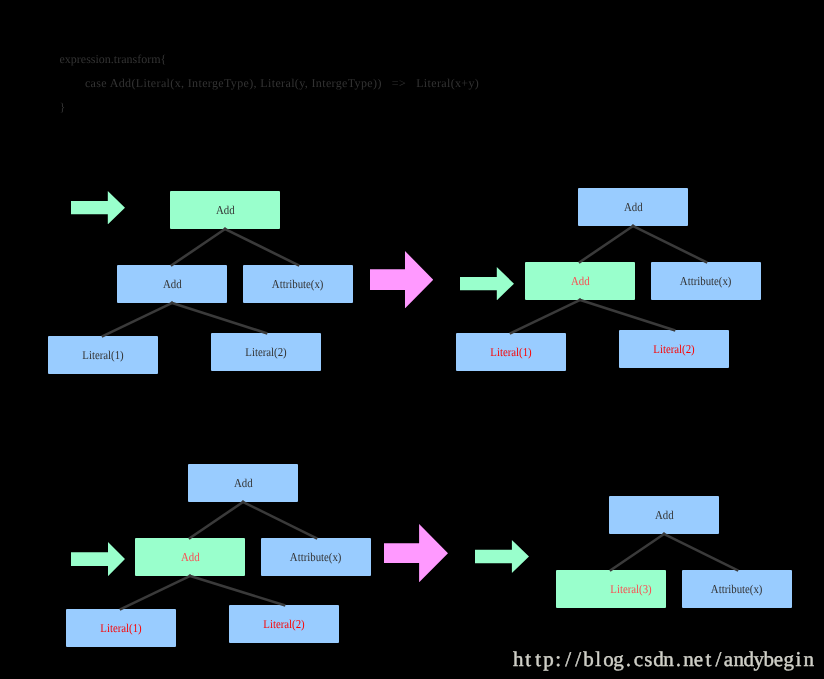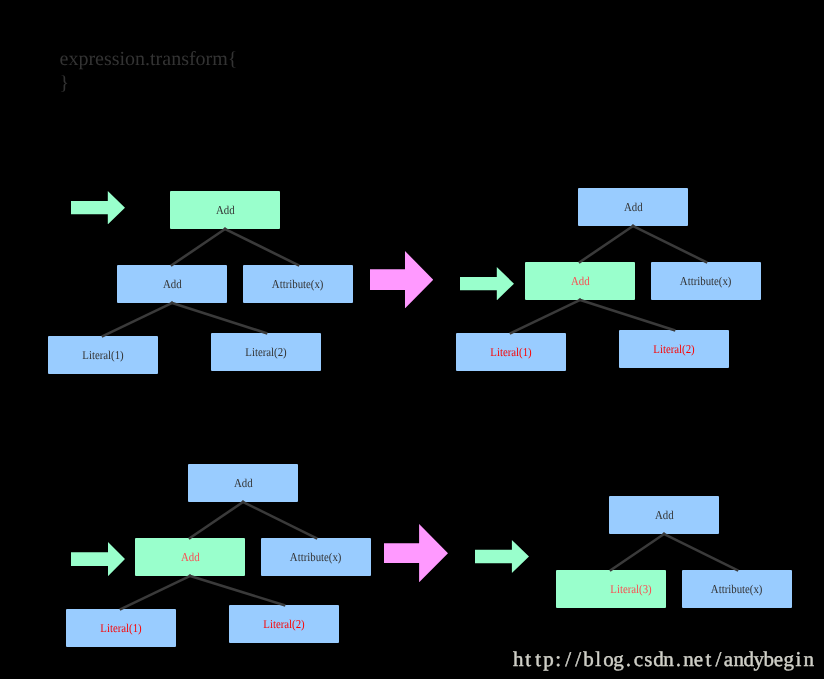--- a/index.html
+++ b/index.html
@@ -18,21 +18,21 @@
     background: #000000;
     overflow: hidden;
     font-family: "Liberation Serif", serif;
   }
   .code-block {
     position: absolute;
     left: 59.5px;
     top: 47px;
     color: #333333;
     font-family: "Liberation Serif", serif;
-    font-size: 20px;
+    font-size: 12px;
     line-height: 24px;
     white-space: pre;
   }
   .code-block .ln { display: block; }
   .code-block .ln:nth-child(2) { letter-spacing: 0.36px; }
   .code-block .ind { display: inline-block; letter-spacing: 0; }
   .node {
     position: absolute;
     box-sizing: border-box;
     border-radius: 1px;
@@ -73,21 +73,21 @@
     width: 10.03px;
     text-align: center;
     vertical-align: baseline;
     -webkit-text-stroke: 0.45px currentColor;
   }
 </style>
 </head>
 <body style="background: rgb(0, 0, 0);">
 
 <div id="page" style="background: rgb(0, 0, 0);">
-  <div class="code-block" style="color: rgb(51, 51, 51);"><span class="ln">expression.transform{</span><span class="ln">}</span></div>
+  <div class="code-block" style="color: rgb(51, 51, 51);"><span class="ln">expression.transform{</span><span class="ln"><span class="ind" style="width: 25.4px;"></span>case Add(Literal(x, IntergeType), Literal(y, IntergeType))   =&gt;   Literal(x+y)</span><span class="ln">}</span></div>
   <div id="nodes-layer">
       <div class="node green" style="left: 170px; top: 190.5px; width: 110px; height: 38.5px; background: rgb(153, 255, 204);">
         <span class="label" style="color: rgb(51, 51, 51);">Add</span>
       </div>
       <div class="node blue" style="left: 117px; top: 265px; width: 110px; height: 38px; background: rgb(153, 204, 255);">
         <span class="label" style="color: rgb(51, 51, 51);">Add</span>
       </div>
       <div class="node blue" style="left: 243px; top: 265px; width: 110px; height: 38px; background: rgb(153, 204, 255);">
         <span class="label" style="color: rgb(51, 51, 51);">Attribute(x)</span>
       </div>

